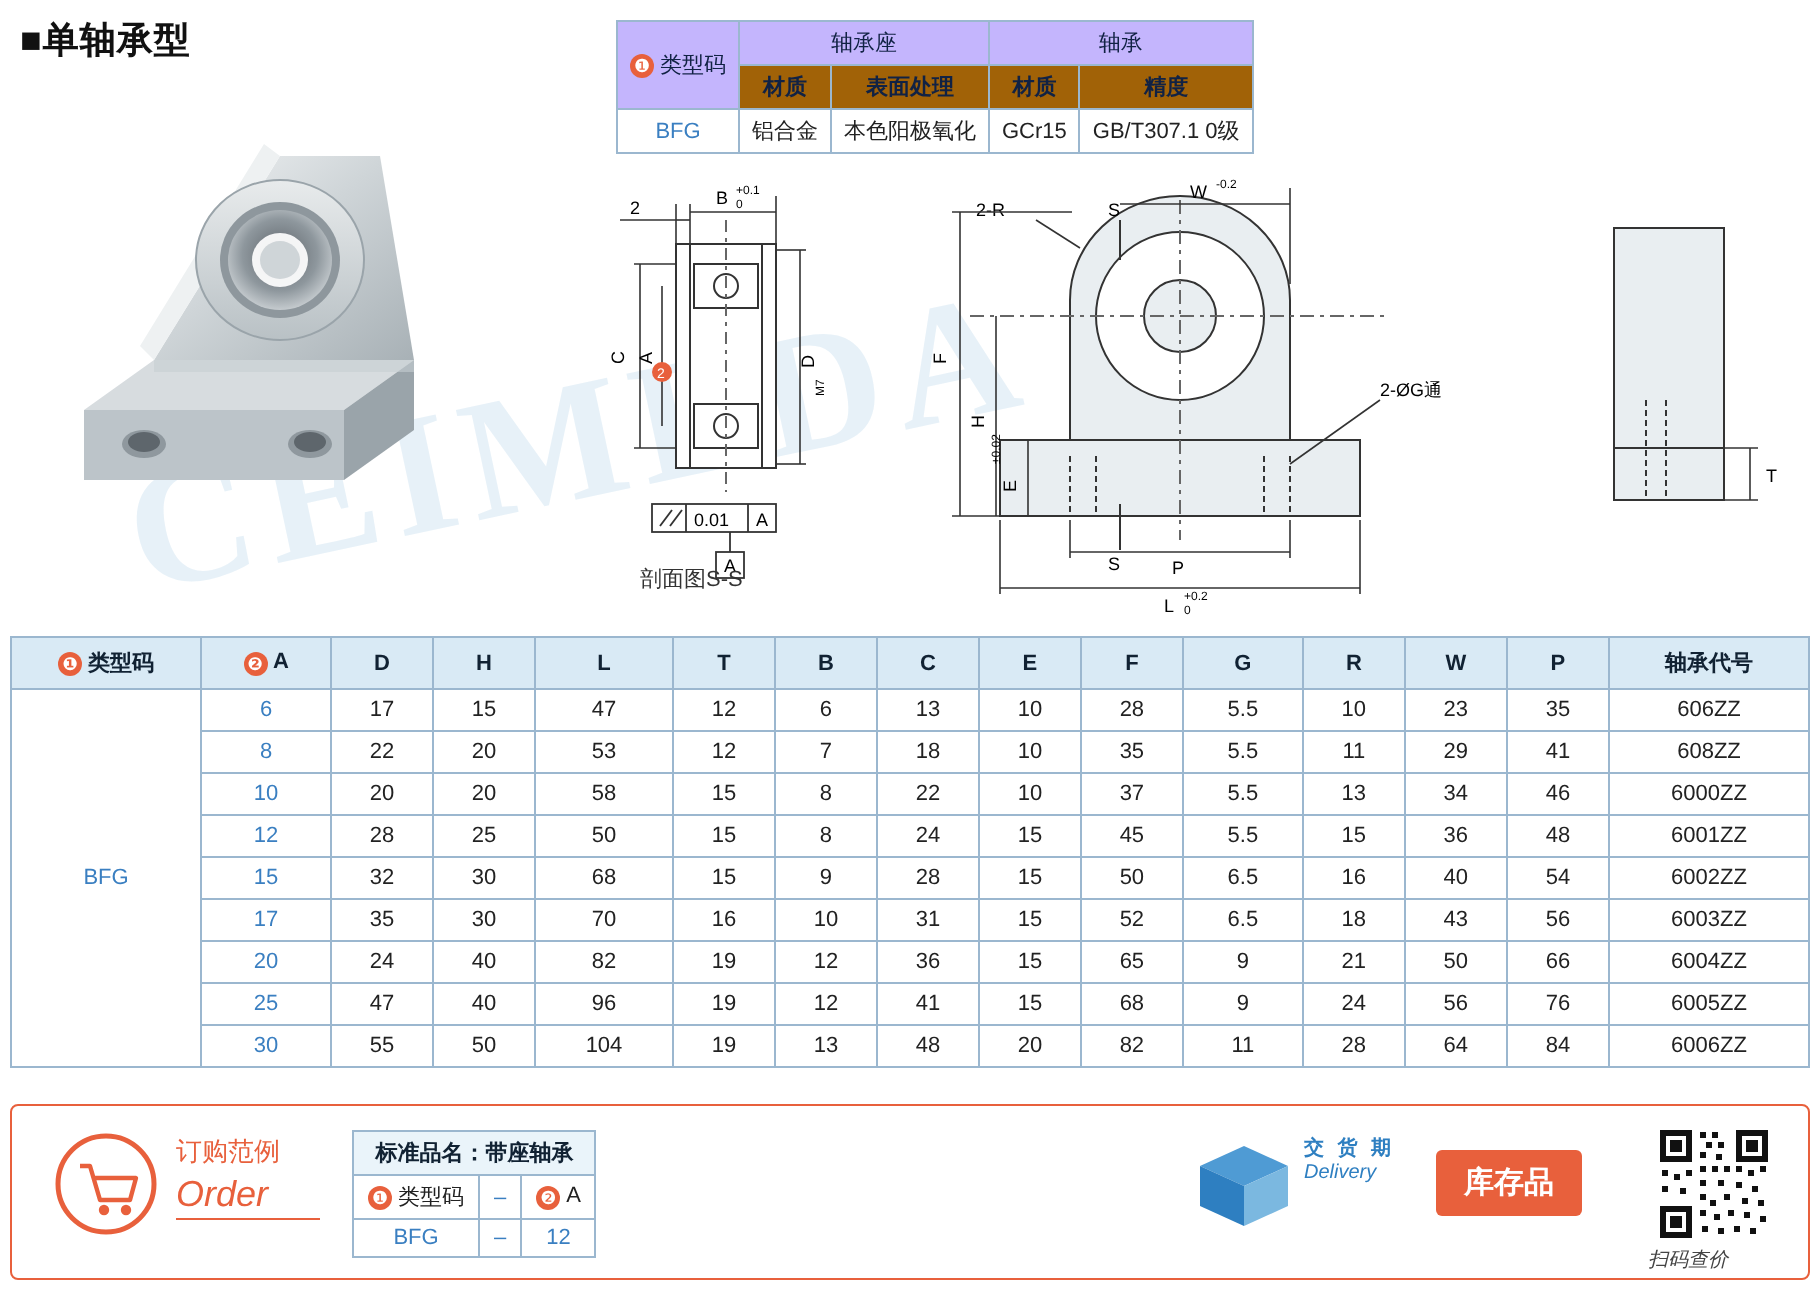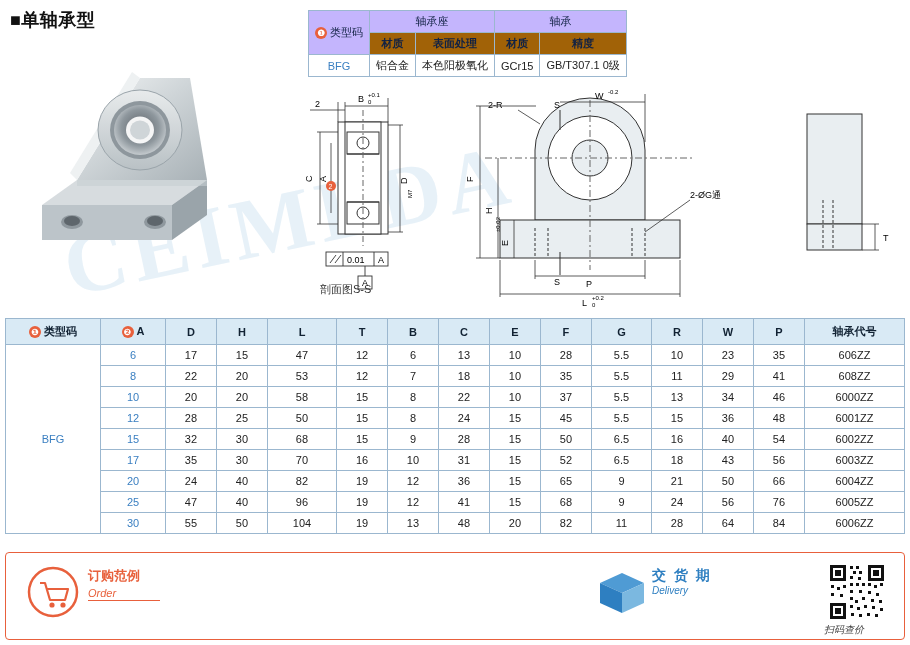--- a/index.html
+++ b/index.html
@@ -80,36 +80,36 @@
   .data-table td.acol{color:#3a7fc1;}
   .data-table td.typecol{color:#3a7fc1;vertical-align:middle;}
 
   
   .bottom{
     position:absolute;left:5px;top:552px;width:898px;height:86px;
     border:1px solid #e8603c;border-radius:4px;background:#fff;
   }
   .order-block{position:absolute;left:14px;top:12px;width:160px;height:62px;}
   .order-text{position:absolute;left:82px;top:14px;}
-  .order-cn{font-size:13px;color:#e8603c;font-weight:bold;}
-  .order-en{font-size:11px;color:#e8603c;font-style:italic;margin-top:2px;}
+  .order-cn{font-size:13px;color:#e8603c;font-weight:normal;}
+  .order-en{font-size:18px;color:#e8603c;font-style:italic;margin-top:2px;}
   .order-line{width:72px;height:1px;background:#e8603c;margin-top:1px;}
 
   .ex-table{
     position:absolute;left:170px;top:12px;
     border-collapse:collapse;font-size:11px;
   }
   .ex-table td{border:1px solid #9bb7cf;padding:3px 7px;text-align:center;}
   .ex-table .ttl{background:#eaf4fa;font-weight:bold;color:#123;}
   .ex-table .sub{background:#fff;}
   .ex-table .blue{color:#3a7fc1;}
 
   .delivery{position:absolute;left:590px;top:14px;}
   .del-text{position:absolute;left:646px;top:14px;}
-  .del-cn{font-size:14px;color:#2e7fc1;font-weight:bold;letter-spacing:2px;}
+  .del-cn{font-size:10px;color:#2e7fc1;font-weight:bold;letter-spacing:2px;}
   .del-en{font-size:10px;color:#2e7fc1;font-style:italic;}
   .stock-btn{
     position:absolute;left:712px;top:22px;
     background:#e8603c;color:#fff;font-size:15px;font-weight:bold;
     padding:7px 14px;border-radius:3px;
   }
   .qr{position:absolute;left:822px;top:10px;width:58px;height:58px;}
   .qr-label{position:absolute;left:818px;top:70px;font-size:10px;color:#444;font-style:italic;}
 
   
@@ -547,33 +547,51 @@
         <circle cx="32" cy="40" r="2.6" fill="#e8603c"></circle>
         <circle cx="43" cy="40" r="2.6" fill="#e8603c"></circle>
       </svg>
     </div>
     <div class="order-text">
       <div class="order-cn">订购范例</div>
       <div class="order-en">Order</div>
       <div class="order-line"></div>
     </div>
 
+    <table class="ex-table">
+      <tbody>
+          <tr>
+        <td class="ttl" colspan="3">标准品名：带座轴承</td>
+      </tr>
+      <tr>
+        <td class="sub"><span class="numcircle">❶</span><span>类型码</span></td>
+        <td class="sub blue">–</td>
+        <td class="sub"><span class="numcircle">❷</span><span>A</span></td>
+      </tr>
+      <tr>
+        <td class="blue">BFG</td>
+        <td class="blue">–</td>
+        <td class="blue">12</td>
+      </tr>
+    </tbody>
+      </table>
 
     <div class="delivery">
       <svg width="52" height="52" viewBox="0 0 52 52">
         <polygon points="26,6 48,16 26,26 4,16" fill="#4f9bd4"></polygon>
         <polygon points="4,16 26,26 26,46 4,36" fill="#2e7fc1"></polygon>
         <polygon points="48,16 26,26 26,46 48,36" fill="#7bb8e0"></polygon>
       </svg>
     </div>
     <div class="del-text">
       <div class="del-cn">交 货 期</div>
       <div class="del-en">Delivery</div>
     </div>
 
+    <div class="stock-btn">库存品</div>
 
     <div class="qr">
       <svg width="58" height="58" viewBox="0 0 58 58">
         <rect x="0" y="0" width="58" height="58" fill="#fff"></rect>
         <g fill="#111">
           <rect x="2" y="2" width="16" height="16"></rect>
             <rect x="5" y="5" width="10" height="10" fill="#fff"></rect>
             <rect x="7" y="7" width="6" height="6"></rect>
           <rect x="40" y="2" width="16" height="16"></rect>
             <rect x="43" y="5" width="10" height="10" fill="#fff"></rect>

